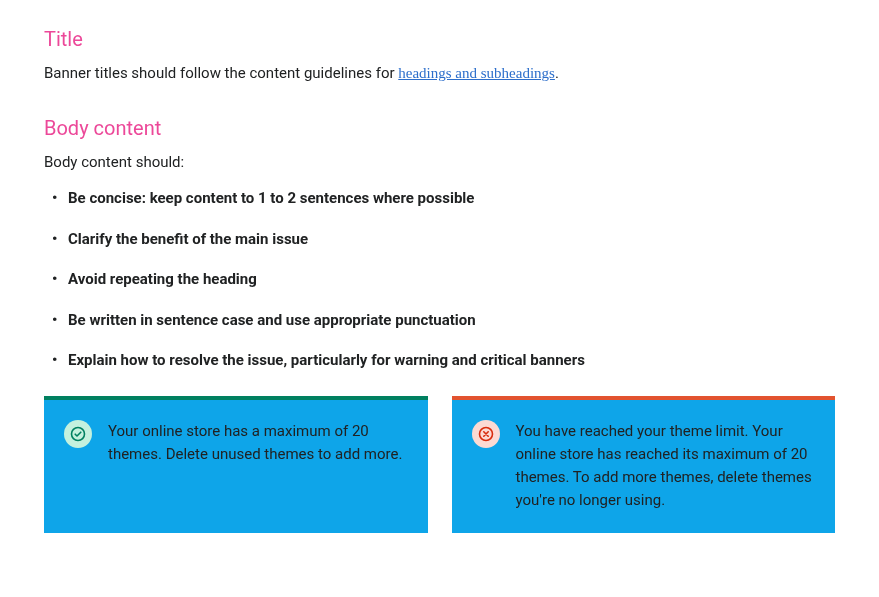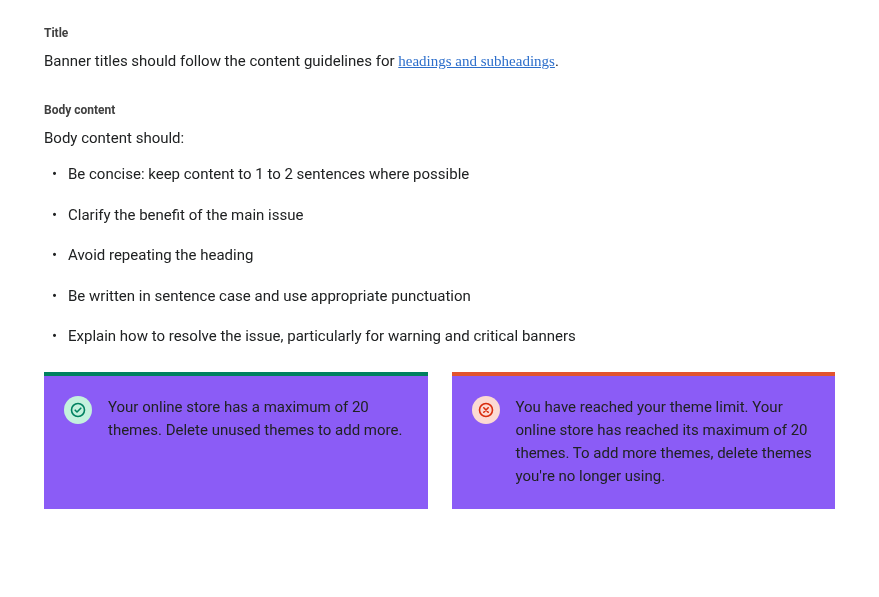--- a/index.html
+++ b/index.html
@@ -9,56 +9,57 @@
     }
     body {
       font-family: -apple-system, BlinkMacSystemFont, 'Segoe UI', Roboto, Helvetica, Arial, sans-serif;
       font-size: 15px;
       color: #202223;
       line-height: 1.5;
       padding: 24px 44px;
       background: #ffffff;
     }
     .section-heading {
-      font-weight: 700;
-      font-size: 12px;
-      color: #404040;
+      font-weight: 400;
+      font-size: 20px;
+      color: #ec4899;
       margin-bottom: 8px;
     }
     .section-text {
       color: #202223;
       margin-bottom: 28px;
     }
     .link {
       color: #2c6ecb;
       text-decoration: underline;
       font-family: Liberation Serif, serif;
     }
     .bullet-list {
       list-style: none;
       margin-bottom: 24px;
+      font-weight: bold;
     }
     .bullet-list li {
       position: relative;
       padding-left: 24px;
       margin-bottom: 18px;
     }
     .bullet-list li::before {
       content: "•";
       position: absolute;
       left: 8px;
       color: #202223;
     }
     .examples {
       display: flex;
       gap: 24px;
     }
     .example-card {
       flex: 1;
-      background: #8b5cf6;
+      background: #0ea5e9;
       padding: 20px;
       border-top: 4px solid;
       display: flex;
       align-items: flex-start;
       gap: 16px;
     }
     .example-card.good {
       border-top-color: #008060;
     }
     .example-card.bad {

